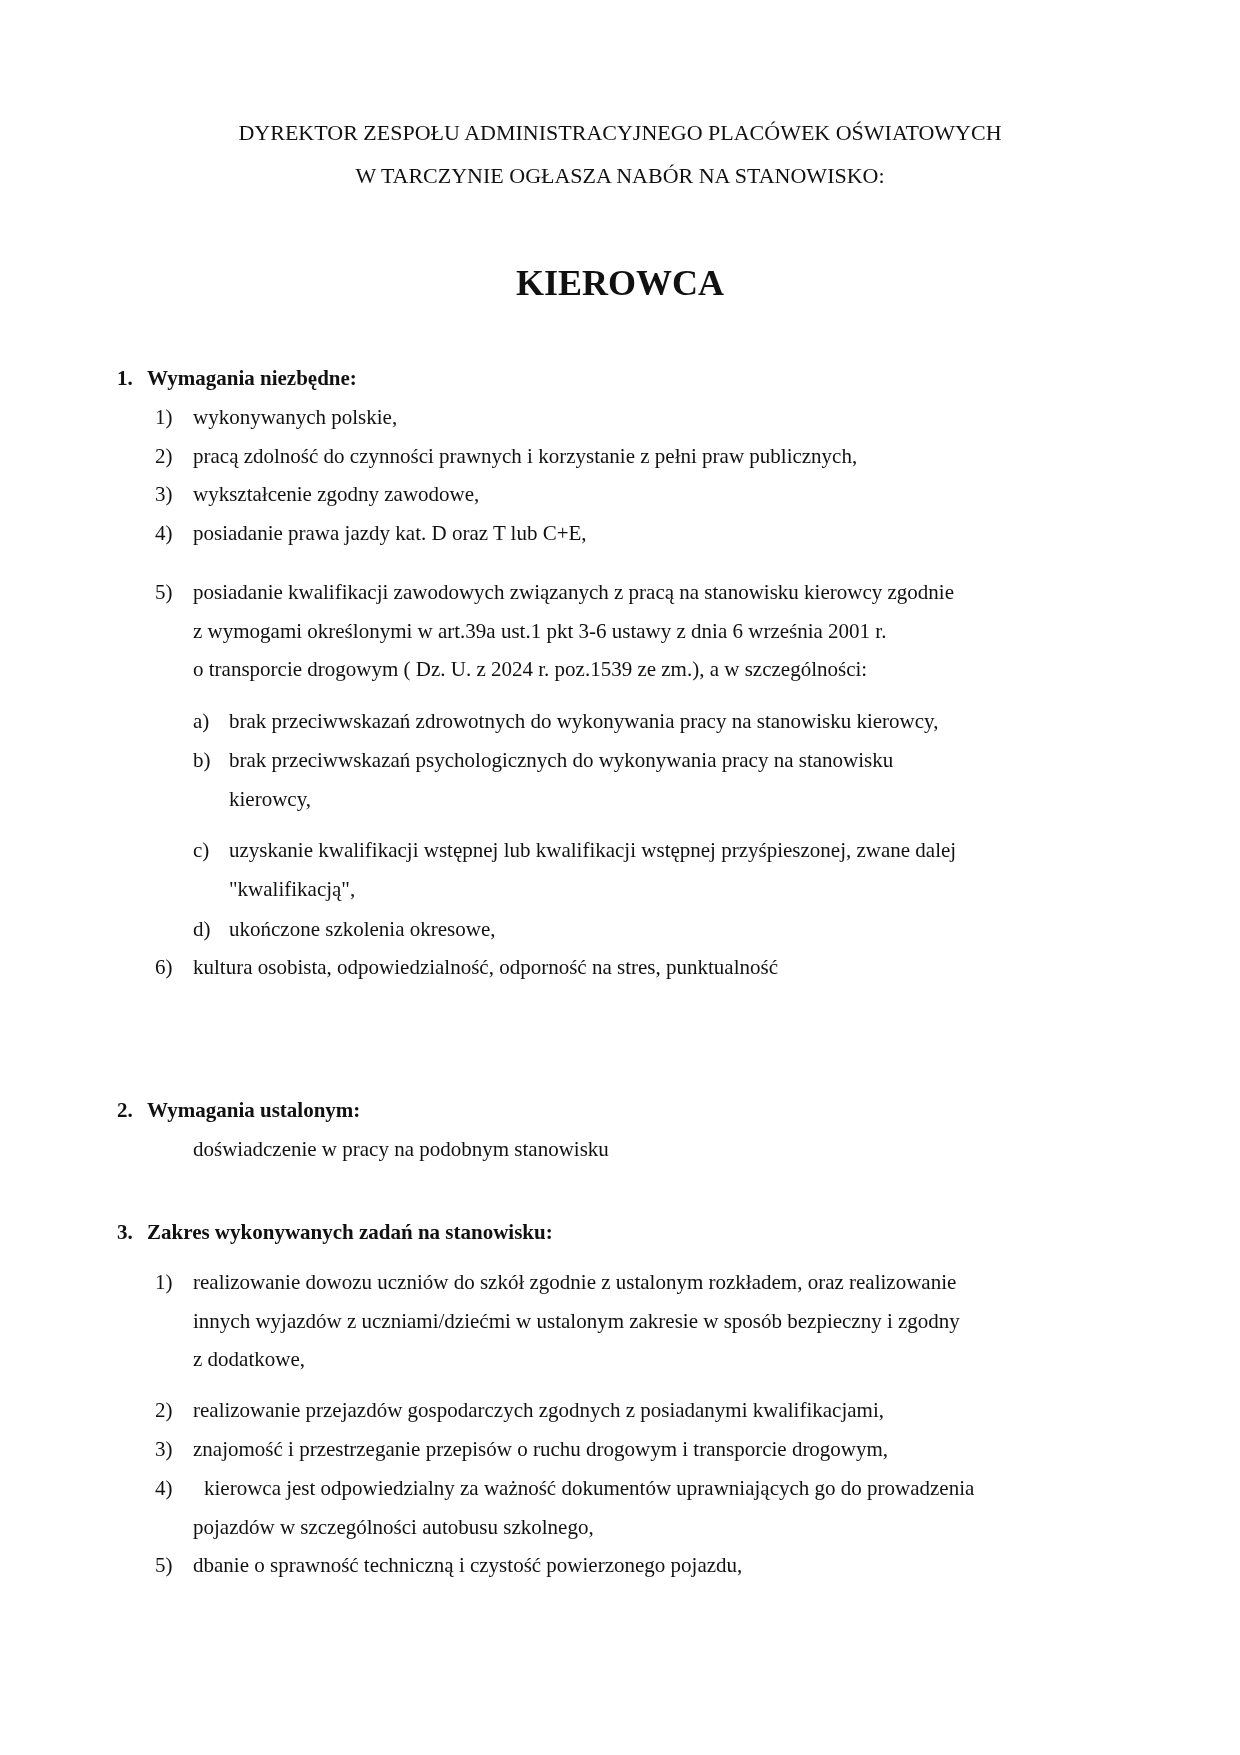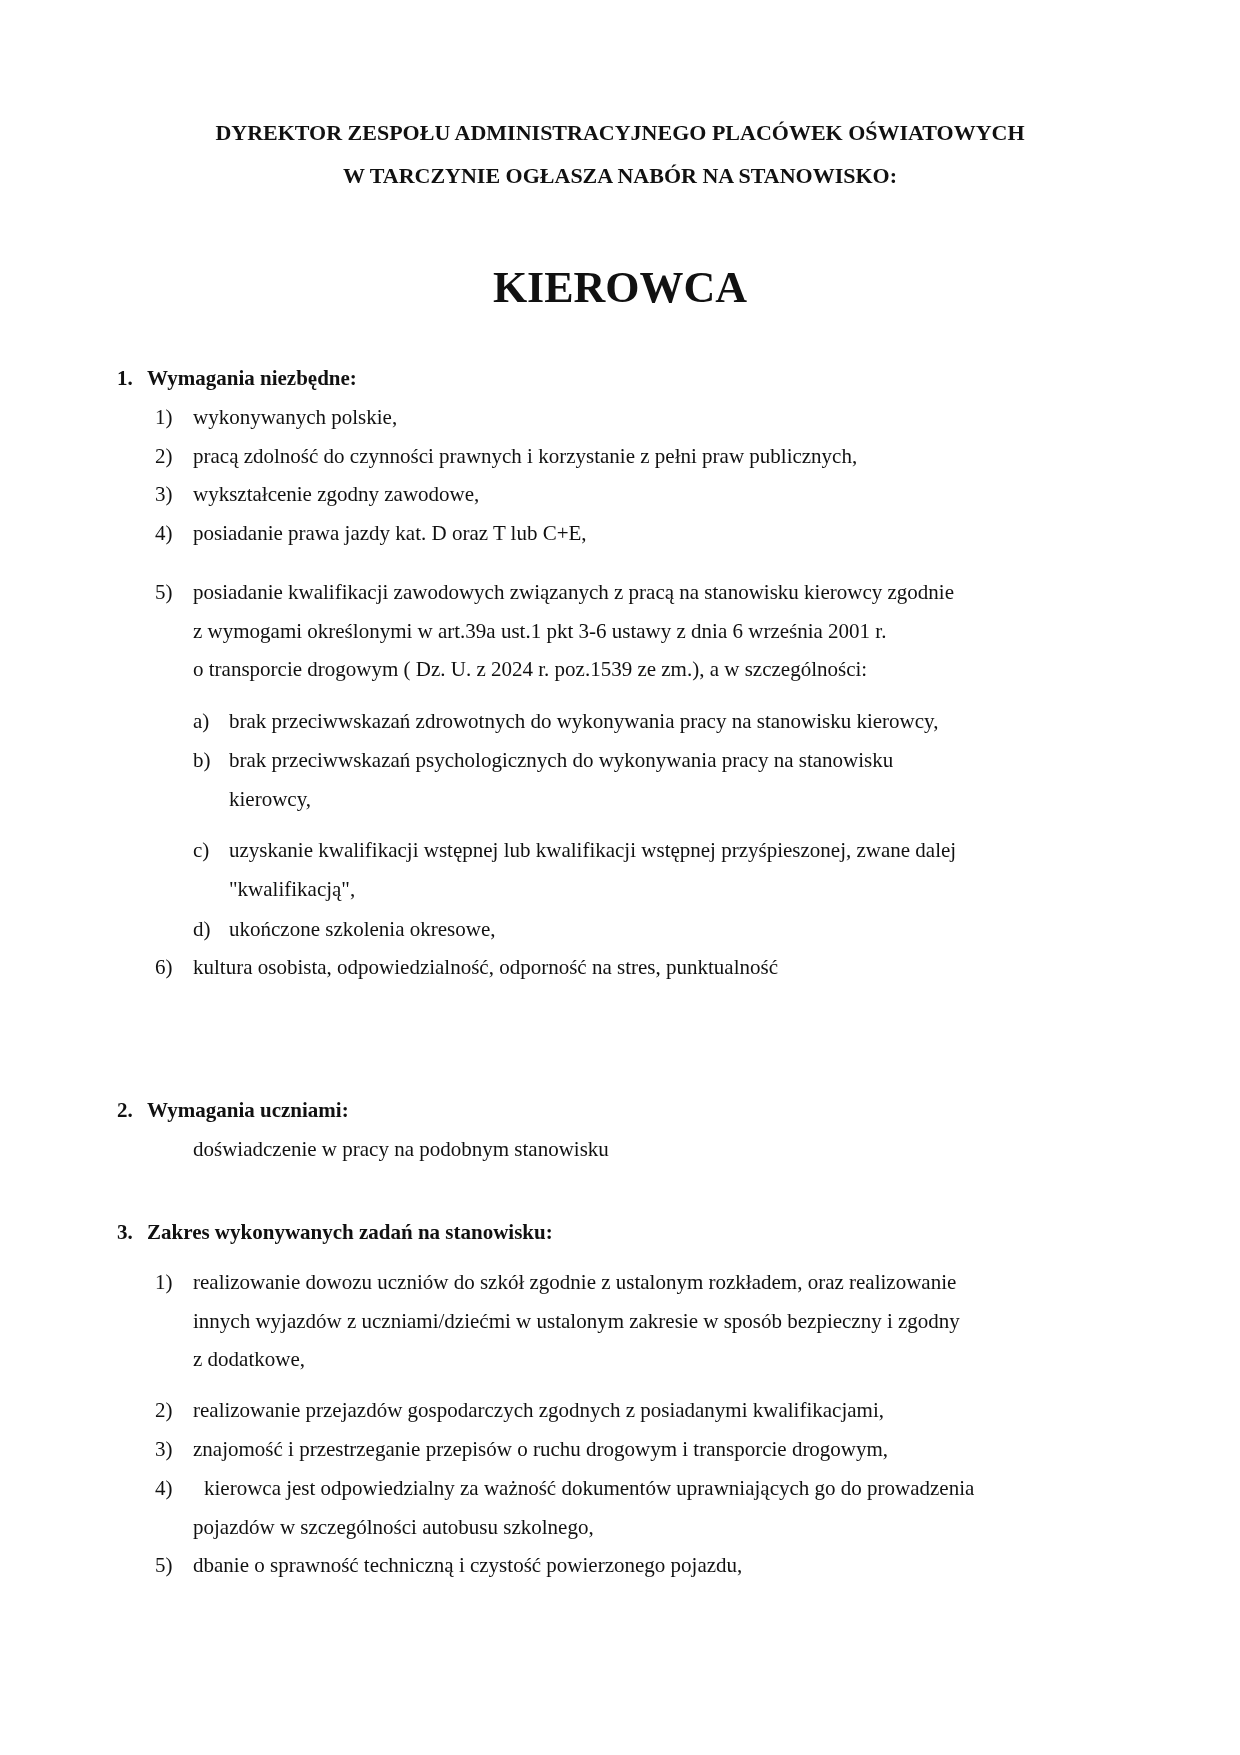--- a/index.html
+++ b/index.html
@@ -1,22 +1,22 @@
 <!DOCTYPE html>
 <html><head>
 <meta charset="utf-8">
 <style>
   html, body { margin: 0; padding: 0; background: #ffffff; }
   body { width: 1240px; height: 1755px; position: relative; overflow: hidden;
          font-family: "Liberation Serif", "DejaVu Serif", serif; color: #111; }
   .page { position: absolute; left: 0; top: 0; width: 1240px; height: 1755px; }
   .hdr { position: absolute; left: 0; width: 1240px; text-align: center;
-         font-weight: bold; font-size: 22px; letter-spacing: 0; }
+         font-weight: normal; font-size: 22px; letter-spacing: 0; }
   .title { position: absolute; left: 0; width: 1240px; text-align: center;
-           font-weight: bold; font-size: 44px; top: 262px; }
+           font-weight: bold; font-size: 36px; top: 262px; }
   .line { position: absolute; font-size: 21px; white-space: nowrap; line-height: 24px; }
   .bold { font-weight: bold; }
   .num { position: absolute; font-size: 21px; line-height: 24px; }
 </style>
 </head>
 <body>
 
 <div class="page">
 
   <div class="hdr" style="top:120px">DYREKTOR ZESPOŁU ADMINISTRACYJNEGO PLACÓWEK OŚWIATOWYCH</div>
@@ -70,21 +70,21 @@
       </div>
     </div>
     <div>
       <span class="num" style="left:155px; top:955px">6)</span>
       <span class="line" style="left:193px; top:955px">kultura osobista, odpowiedzialność, odporność na stres, punktualność</span>
     </div>
   </div>
 
   <div>
     <span class="num bold" style="left:117px; top:1098px">2.</span>
-    <span class="line bold" style="left:147px; top:1098px">Wymagania uczniami:</span>
+    <span class="line bold" style="left:147px; top:1098px">Wymagania ustalonym:</span>
     <span class="line" style="left:193px; top:1137px">doświadczenie w pracy na podobnym stanowisku</span>
   </div>
 
   <div>
     <span class="num bold" style="left:117px; top:1220px">3.</span>
     <span class="line bold" style="left:147px; top:1220px">Zakres wykonywanych zadań na stanowisku:</span>
 
     <div>
       <span class="num" style="left:155px; top:1270px">1)</span>
       <span class="line" style="left:193px; top:1270px">realizowanie dowozu uczniów do szkół zgodnie z ustalonym rozkładem, oraz realizowanie</span>

